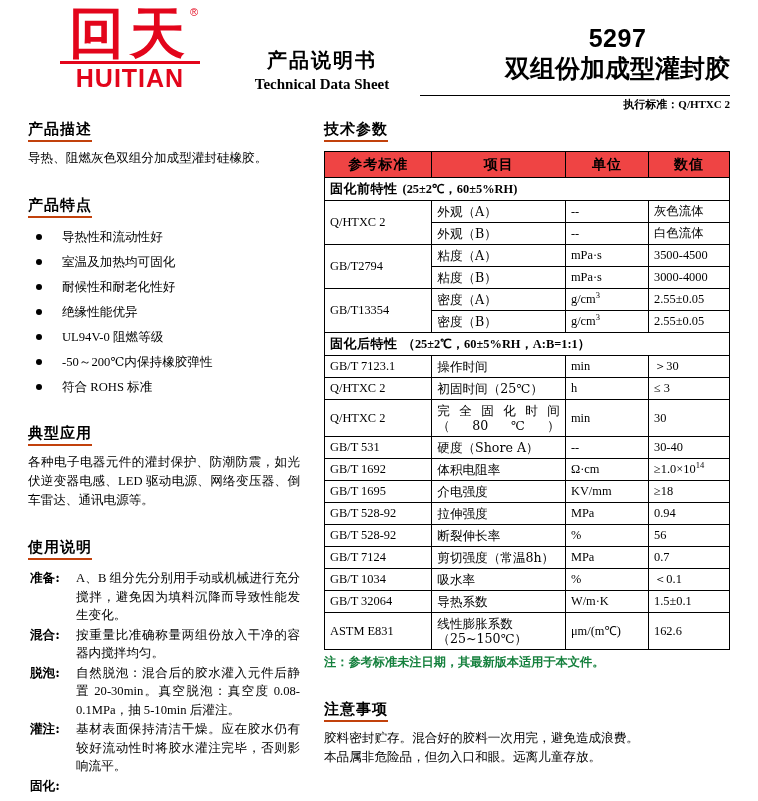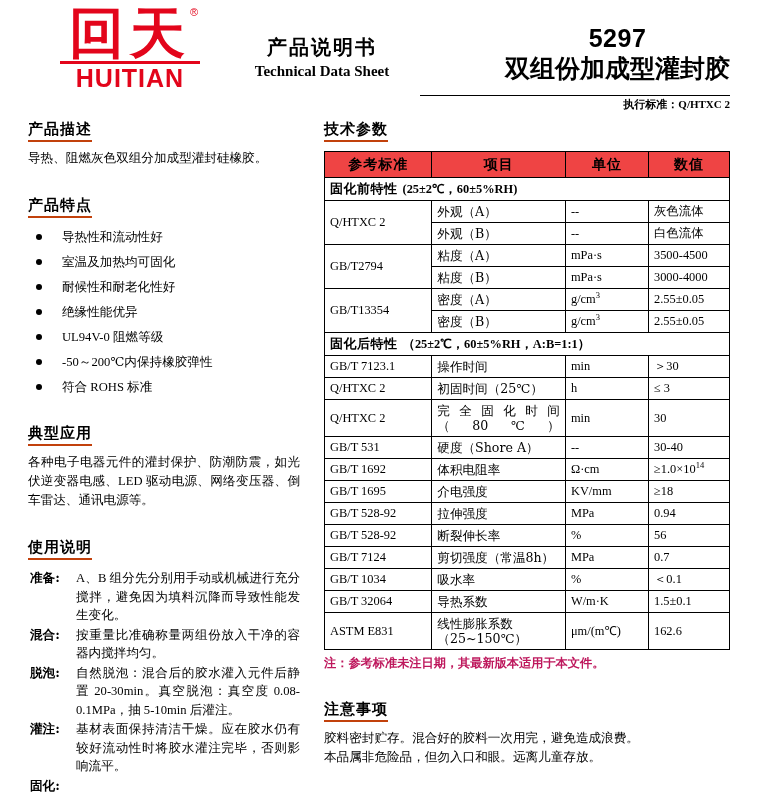--- a/index.html
+++ b/index.html
@@ -63,21 +63,21 @@
     font-family: "Liberation Sans", sans-serif;
     font-size: 25px;
     font-weight: bold;
     color: #e3051b;
     letter-spacing: 1px;
     line-height: 26px;
   }
   .title-block {
     position: absolute;
     left: 232px;
-    top: 35px;
+    top: 48px;
     text-align: center;
     width: 180px;
   }
   .title-cn {
     font-family: "DejaVu Serif", "Liberation Serif", serif;
     font-size: 20px;
     font-weight: bold;
     letter-spacing: 2px;
     line-height: 24px;
   }
@@ -259,24 +259,24 @@
   td.item.justify {
     text-align: justify;
     text-align-last: justify;
   }
   td.unit, td.val {
     font-family: "Liberation Serif", serif;
     font-size: 12.4px;
     text-align: left;
   }
   .note-red {
-    color: #be185d;
+    color: #15803d;
     font-size: 12.2px;
     font-weight: bold;
-    font-family: Liberation Serif, serif;
+    font-family: Liberation Mono, monospace;
     margin: 5px 0 0 0;
     line-height: 17px;
   }
   .tail-line {
     font-size: 12.6px;
     line-height: 19px;
     margin: 0;
   }
   sup { font-size: 8.5px; vertical-align: super; line-height: 0; }
 </style>

